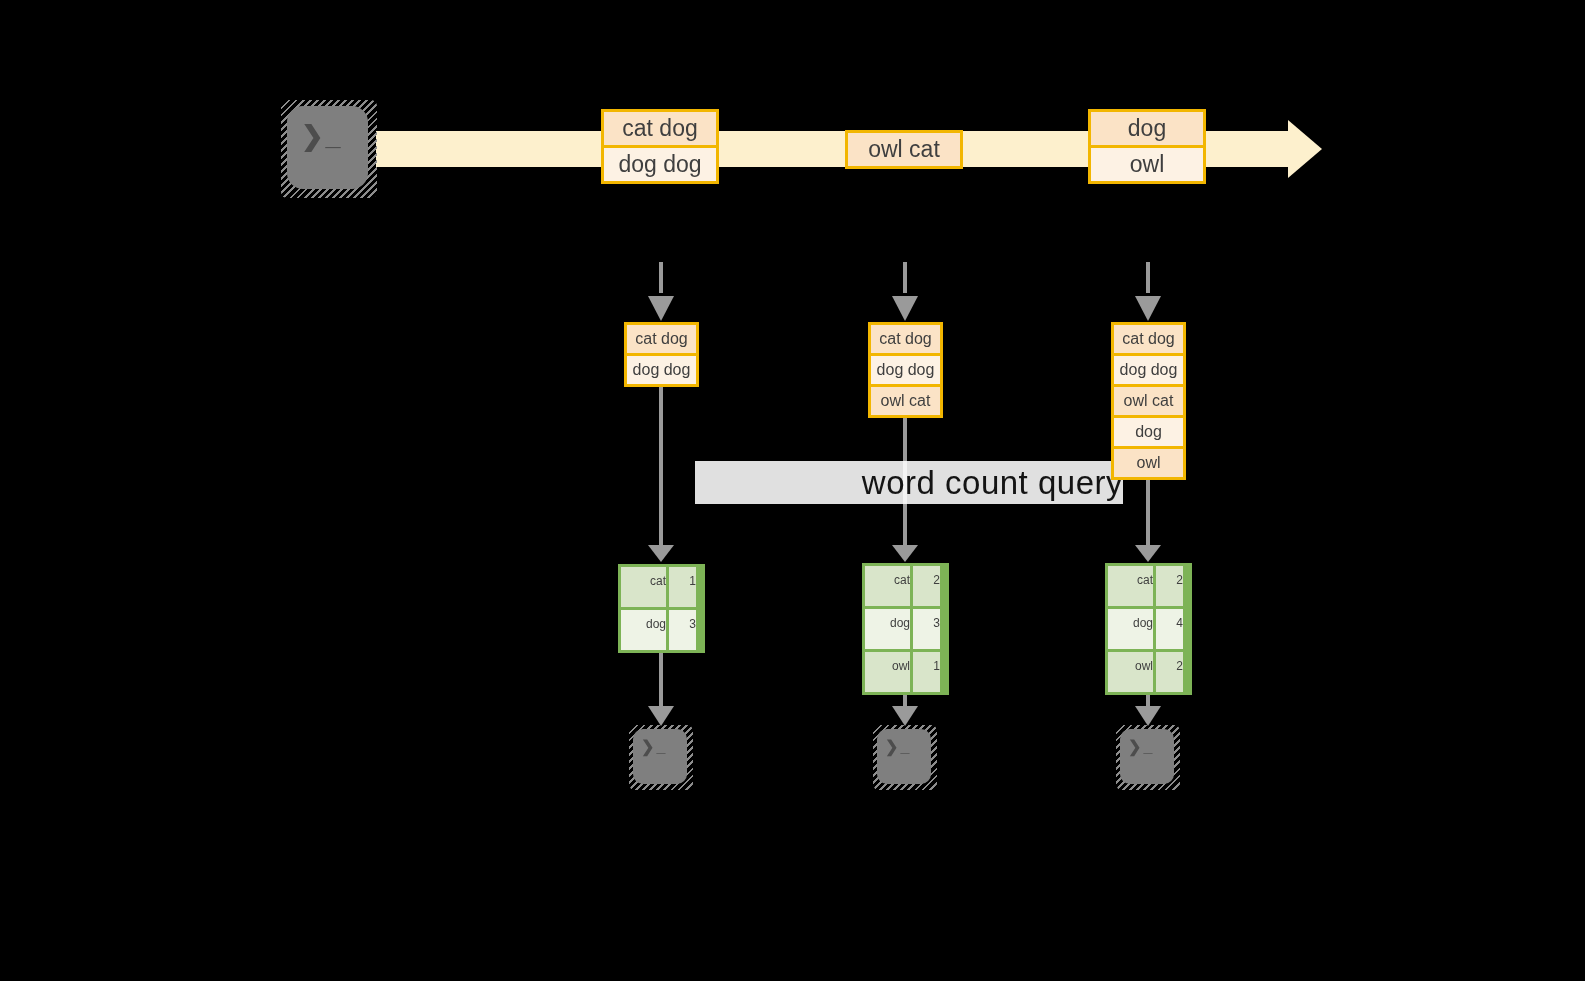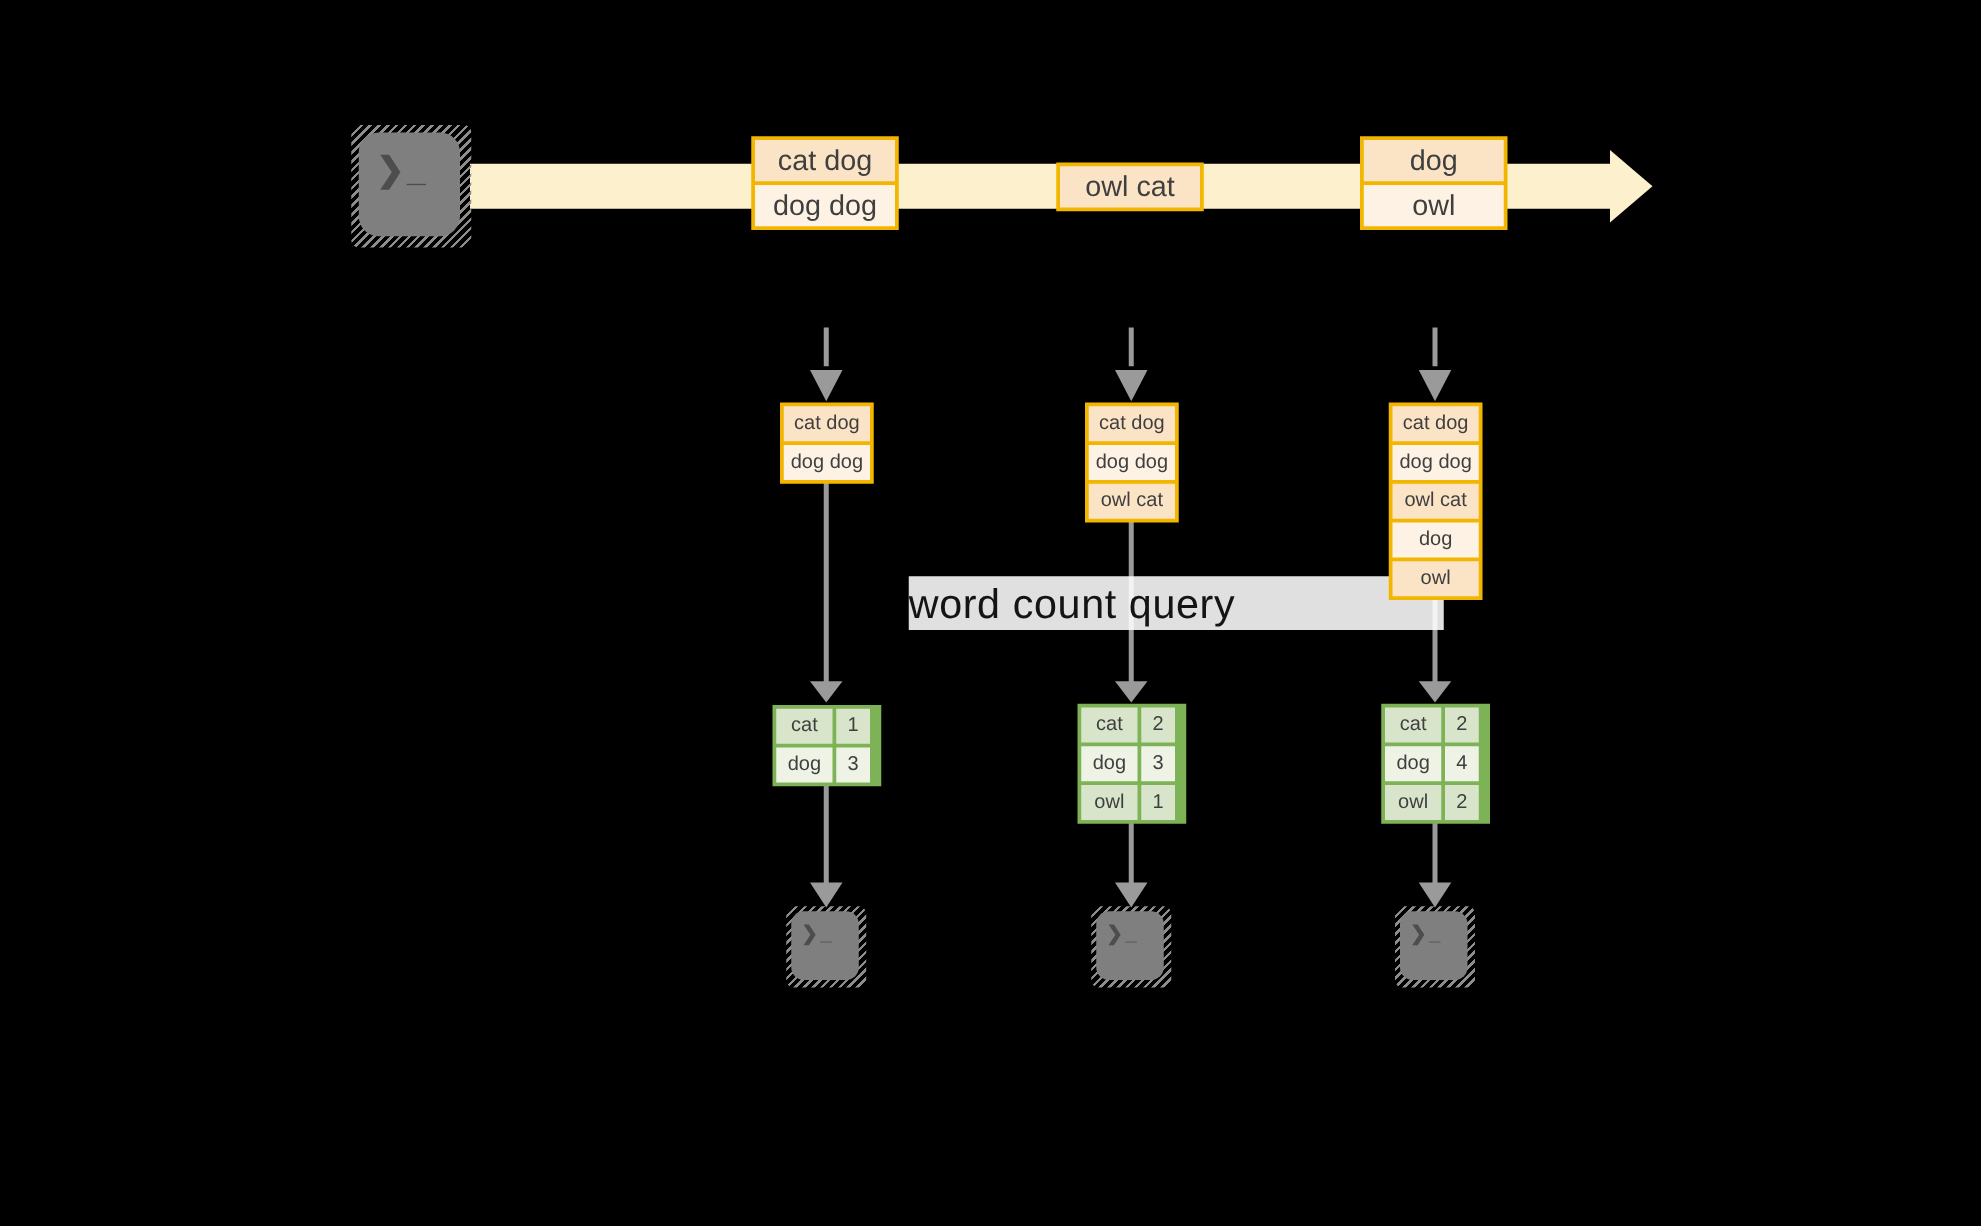--- a/index.html
+++ b/index.html
@@ -9,21 +9,21 @@
   }
   
   #arrow-layer{position:absolute;left:0;top:0;z-index:1;}
   .band{fill:var(--stream-fill);}
   .aline{stroke:var(--arrow-gray);stroke-width:4;fill:none;}
   .ahead{fill:var(--arrow-gray);}
   
   .query-label{
     position:absolute;left:695px;top:461px;width:428px;height:43px;z-index:2;
     background:rgba(255,255,255,0.88);color:var(--label-ink);
-    font-size:33px;line-height:43px;text-align:left;letter-spacing:0.5px;margin-left:32px;
+    font-size:33px;line-height:43px;text-align:right;letter-spacing:0.5px;
   }
   
   .msg,.stack{
     position:absolute;z-index:3;background:var(--amber-border);
     display:grid;gap:3px;padding:3px;box-sizing:border-box;
   }
   .msg{width:118px;}
   .msg .cell{height:33px;line-height:33px;font-size:23px;}
   .stack{width:75px;}
   .stack .cell{height:28px;line-height:28px;font-size:16px;}
@@ -31,21 +31,21 @@
     text-align:center;color:var(--text-ink);white-space:nowrap;overflow:hidden;
     background:var(--cell-light);
   }
   .msg .cell:nth-child(odd),.stack .cell:nth-child(odd){background:var(--cell-dark);}
   
   .ctable{
     position:absolute;z-index:3;background:var(--green-border);
     display:grid;grid-template-columns:45px 27px;gap:3px;padding:3px;box-sizing:border-box;width:87px;
   }
   .ctable .gcell{
-    height:28px;line-height:28px;font-size:16px;text-align:center;
+    height:40px;line-height:28px;font-size:12px;text-align:right;
     color:var(--text-ink);background:var(--green-light);
   }
   .ctable .gcell:nth-child(4n+1),.ctable .gcell:nth-child(4n+2){background:var(--green-dark);}
   
   .term{position:absolute;z-index:3;}
   .term-hatch{
     position:absolute;left:0;top:0;right:0;bottom:0;border-radius:6px;
     background:repeating-linear-gradient(135deg, #8d8d8d 0 2px, rgba(0,0,0,0) 2px 5px);
   }
   .term-body{

